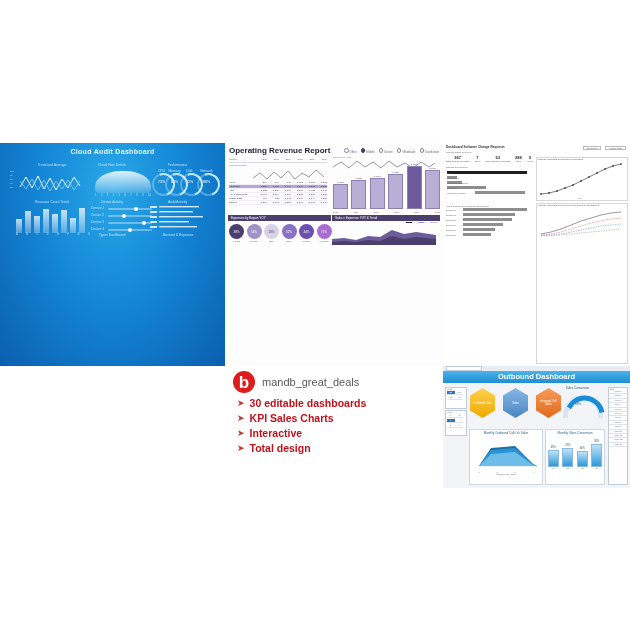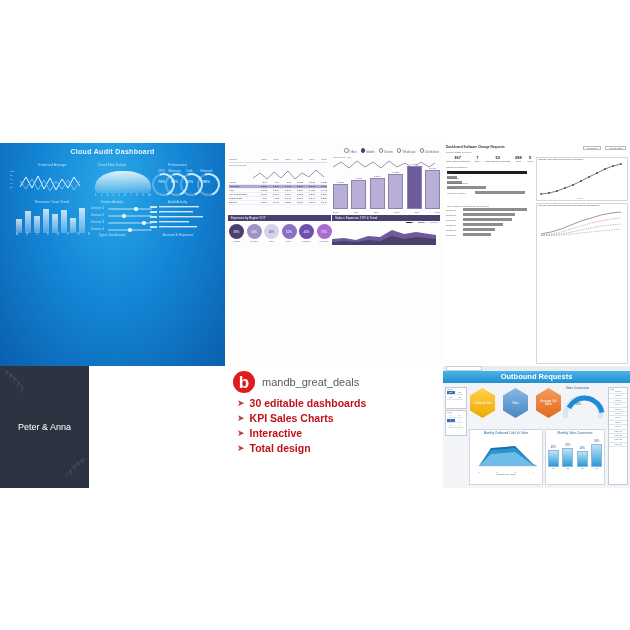--- a/index.html
+++ b/index.html
@@ -217,20 +217,21 @@
             <rect x="9" y="11" width="44" height="1.4"></rect>
           <rect x="0" y="16" width="7" height="2"></rect>
             <rect x="9" y="16" width="30" height="1.4"></rect>
           <rect x="0" y="21" width="7" height="2"></rect>
             <rect x="9" y="21" width="38" height="1.4"></rect>
         </g>
       </svg>
     </div>
 
     <div class="cell ore">
+      <div class="hd">Operating Revenue Report</div>
 
       <div class="legend">
         <span><i></i><em style="font-style:normal">Office</em></span>
         <span><i class="on"></i><em style="font-style:normal">Mobile</em></span>
         <span><i></i><em style="font-style:normal">Screen</em></span>
         <span><i></i><em style="font-style:normal">Wholesale</em></span>
         <span><i></i><em style="font-style:normal">Distribution</em></span>
       </div>
 
       <div class="tbl">
@@ -441,42 +442,20 @@
       <div class="pttl" style="position:absolute;left:95px;top:61px">Change Requests development cumulated by department</div>
       <svg style="position:absolute;left:96px;top:65px" width="86" height="28">
         <polyline points="2,26 12,24 22,21 32,17 42,13 52,10 62,7 72,5 82,4" fill="none" stroke="#333" stroke-width=".5"></polyline>
         <polyline points="2,27 12,26 22,24 32,21 42,18 52,15 62,13 72,11 82,10" fill="none" stroke="#d05a5a" stroke-width=".5" stroke-dasharray="1.5 1"></polyline>
         <polyline points="2,27.5 12,27 22,26 32,24 42,22 52,20 62,18 72,17 82,16" fill="none" stroke="#5a7fd0" stroke-width=".5" stroke-dasharray="1.5 1"></polyline>
         <polyline points="2,28 12,27.6 22,27 32,26 42,25 52,24 62,23 72,22 82,21" fill="none" stroke="#8a8a8a" stroke-width=".5" stroke-dasharray="1.5 1"></polyline>
       </svg>
     </div>
 
     <div class="cell wed">
-      <div class="left">
-        <svg class="fern" style="top:2px;left:2px" viewBox="0 0 40 30">
-          <g stroke="#c9d4e0" stroke-width=".8" fill="none">
-            <path d="M2,2 C10,6 16,12 22,20"></path>
-              <path d="M6,2 L4,7"></path>
-              <path d="M10,5 L8,10"></path>
-            <path d="M14,9 L12,14"></path>
-              <path d="M18,14 L16,19"></path>
-              <path d="M22,20 L20,25"></path>
-          </g>
-        </svg>
-        <svg class="fern" style="bottom:2px;right:2px;transform:scaleX(-1)" viewBox="0 0 40 30">
-          <g stroke="#c9d4e0" stroke-width=".8" fill="none">
-            <path d="M2,2 C10,6 16,12 22,20"></path>
-              <path d="M6,2 L4,7"></path>
-              <path d="M10,5 L8,10"></path>
-            <path d="M14,9 L12,14"></path>
-              <path d="M18,14 L16,19"></path>
-          </g>
-        </svg>
-        <span>Peter &amp; Anna</span>
-      </div>
     </div>
 
     <div class="cell promo">
       <div class="brand">
         <div class="blogo">b</div>
         <div class="bname">mandb_great_deals</div>
       </div>
       <div class="bullet">
         <span class="ar">➤</span>
         <span class="tx">30 editable dashboards</span>
@@ -492,21 +471,21 @@
       <div class="bullet">
         <span class="ar">➤</span>
         <span class="tx">Total design</span>
       </div>
     </div>
 
     <div class="cell outb">
       <div style="height:5px;background:#e8edf3;font-size:2px;color:#5a6a7a;padding-left:3px">
         <span style="display:inline-block;width:34px;height:3px;background:#fff;border:.4px solid #bfcbd8;vertical-align:middle"></span>
       </div>
-      <div class="hd">Outbound Requests</div>
+      <div class="hd">Outbound Dashboard</div>
 
       <div class="sidebox" style="position:absolute;left:2px;top:21px;width:20px;height:20px">
         <div style="font-size:2px;color:#5a6a7a;padding-left:1px">Month</div>
         <div style="display:flex;flex-wrap:wrap;gap:.6px;padding:.6px">
           <div class="sbrow" style="width:8px;background:#2e75b6;color:#fff;text-align:center">Jan</div>
           <div class="sbrow" style="width:8px;text-align:center">Feb</div>
           <div class="sbrow" style="width:8px;text-align:center">Mar</div>
           <div class="sbrow" style="width:8px;text-align:center">Apr</div>
         </div>
       </div>

